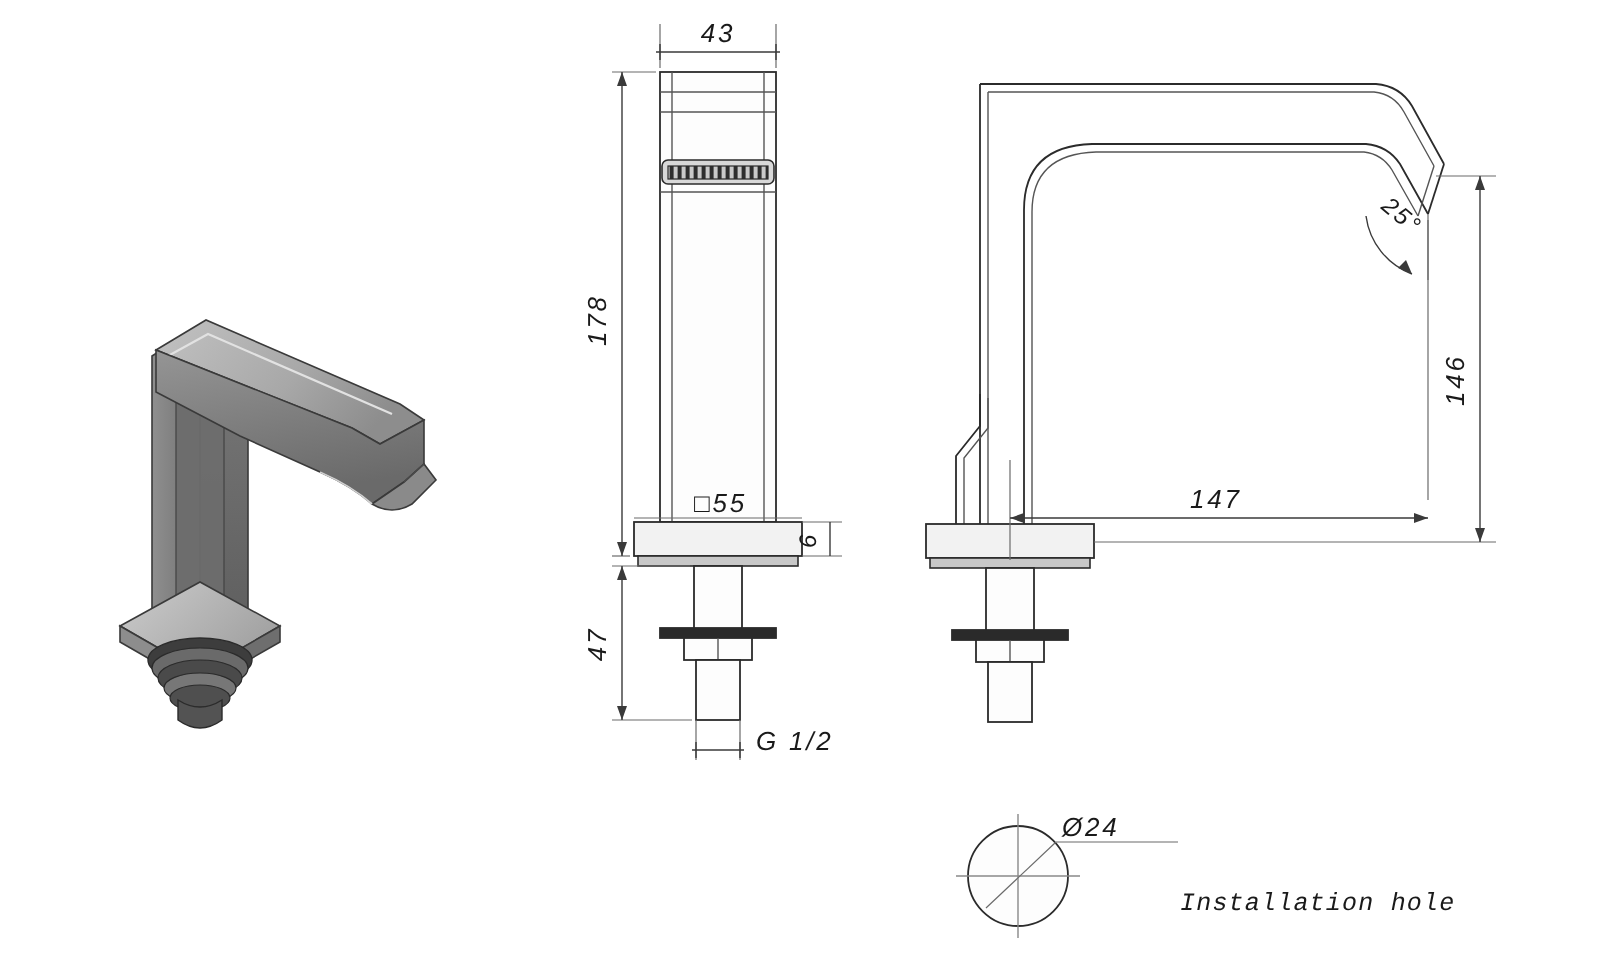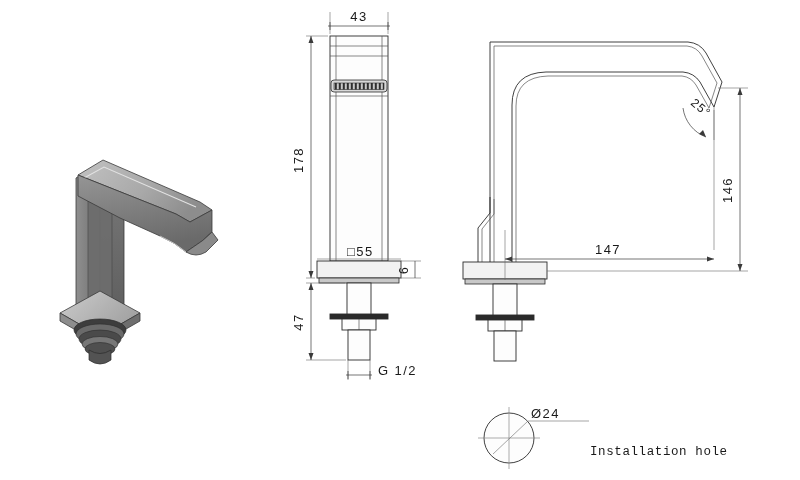--- a/index.html
+++ b/index.html
@@ -13,20 +13,21 @@
     height: 480px;
     overflow: hidden;
     font-family: "Liberation Sans", sans-serif;
     color: #1a1a1a;
   }
   #drawing-sheet {
     position: relative;
     width: 800px;
     height: 480px;
     background: #ffffff;
+    font-style: italic;
   }
   #drawing-svg {
     position: absolute;
     left: 0;
     top: 0;
     width: 800px;
     height: 480px;
     display: block;
   }
   .dimtext {

